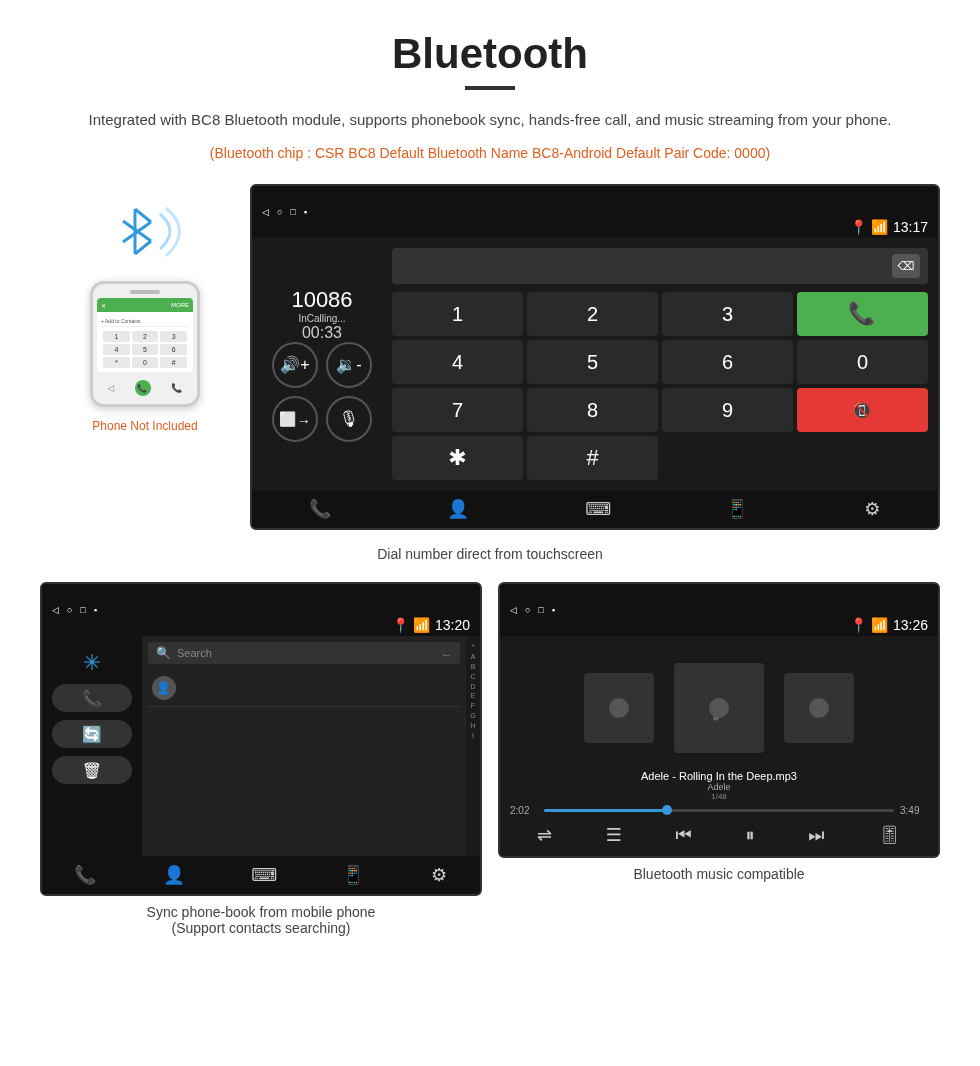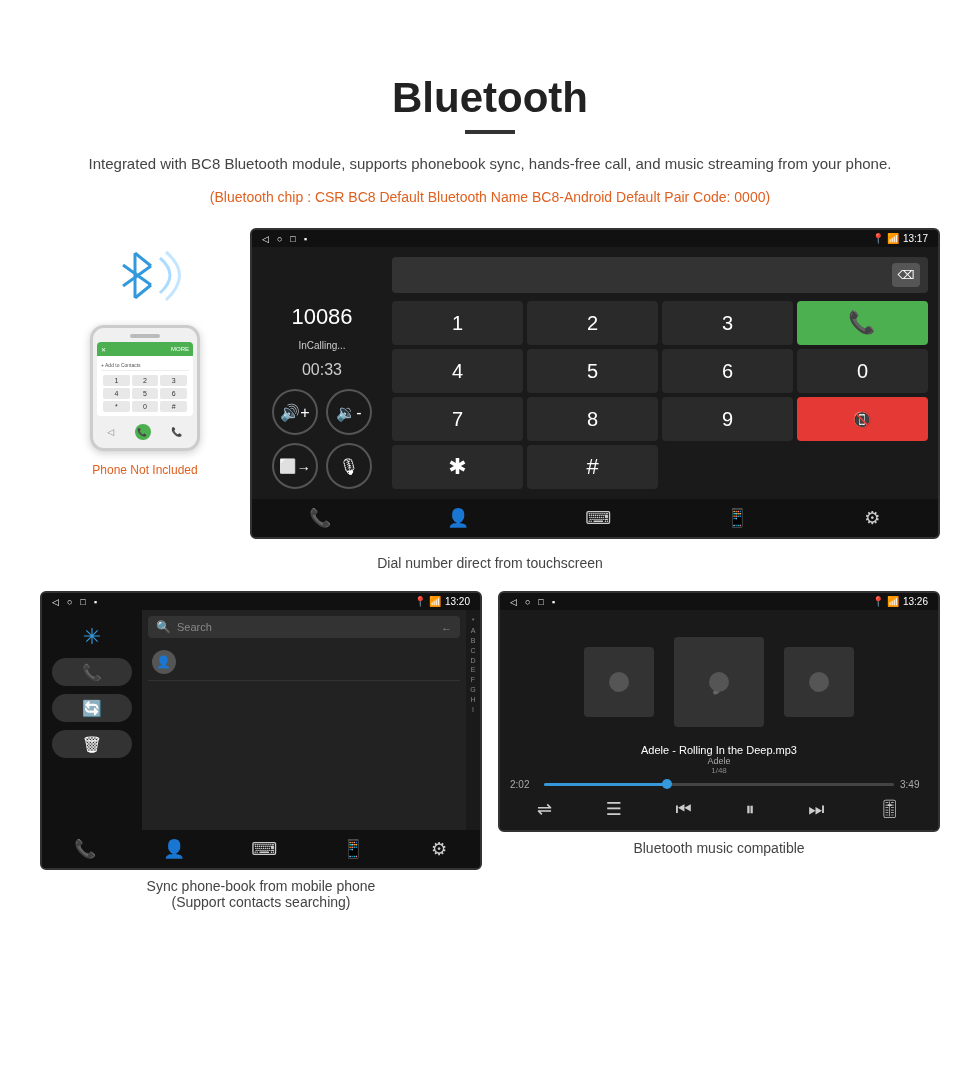--- a/index.html
+++ b/index.html
@@ -16,21 +16,20 @@
       padding: 30px 40px 40px;
     }
 
     
     .page-title {
       text-align: center;
       font-size: 42px;
       font-weight: bold;
       color: #222;
       margin-bottom: 8px;
-      margin-top: 44px;
     }
     .title-underline {
       width: 50px;
       height: 4px;
       background: #333;
       margin: 0 auto 18px;
     }
 
     
     .subtitle {
@@ -176,35 +175,35 @@
       padding: 3px 10px;
       font-size: 10px;
       color: #fff;
     }
     .statusbar-left {
       display: flex;
       gap: 8px;
       font-size: 9px;
     }
     .statusbar-right {
-      font-size: 10px;
+      font-size: 14px;
+      margin-top: 30px;
     }
 
     .dialer-content {
       display: flex;
       padding: 10px;
       gap: 10px;
     }
 
     .dialer-left {
       display: flex;
       flex-direction: column;
       align-items: center;
-      justify-content: flex-end;
-      gap: 10px;
+      justify-content: center;
       width: 120px;
     }
 
     .call-number {
       font-size: 22px;
       color: white;
       font-weight: 300;
       text-align: center;
     }
     .call-status {

